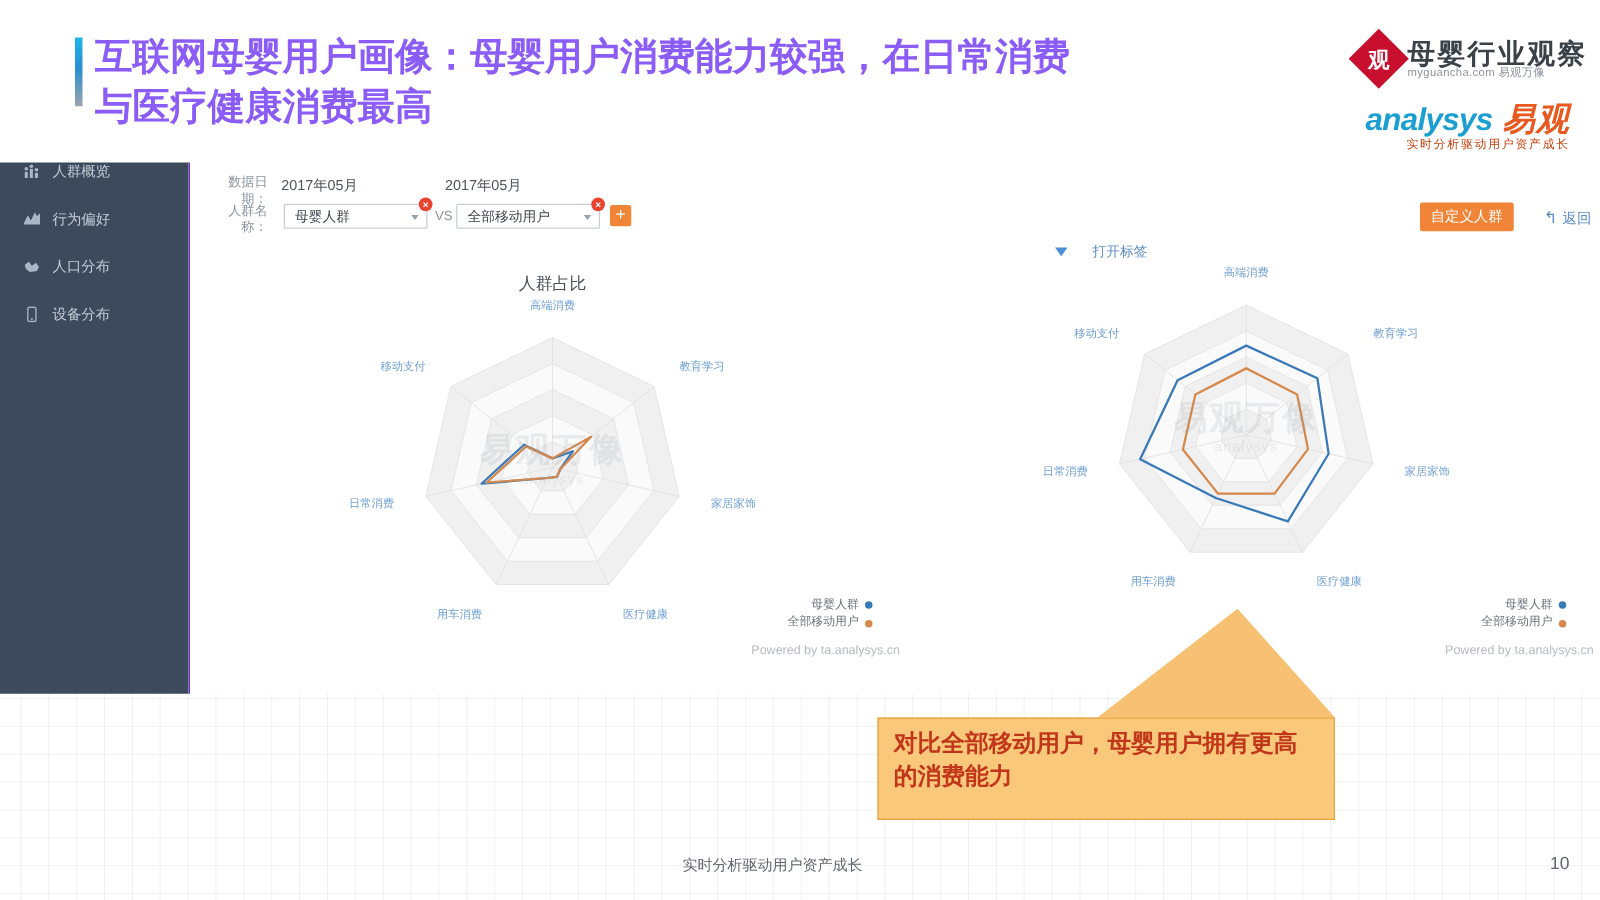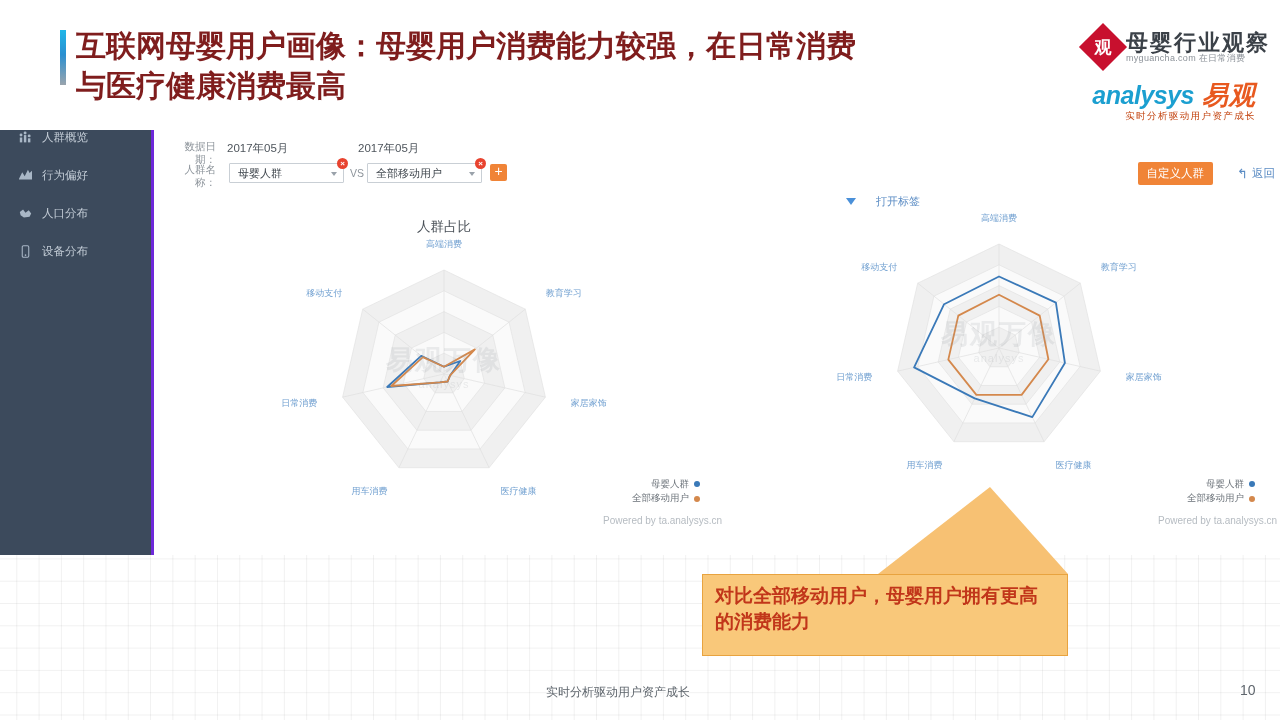--- a/index.html
+++ b/index.html
@@ -22,21 +22,21 @@
   }
 
   
   #header{ position:absolute; left:0; top:0; width:1280px; height:130px; background:#ffffff; }
   #title-accent{
     position:absolute; left:60px; top:30px; width:6px; height:55px;
     background:linear-gradient(to bottom,#1fb6e8 0%,#2a8fd0 45%,#9aa4ad 100%);
   }
   #title-text{
     position:absolute; left:76px; top:26px; width:1000px;
-    font-size:30px; font-weight:bold; color:#7f1d1d; line-height:1.32;
+    font-size:30px; font-weight:bold; color:#8b5cf6; line-height:1.32;
     letter-spacing:0px; white-space:pre-line;
   }
 
   
   #logo-guancha{ position:absolute; right:10px; top:30px; display:flex; align-items:center; gap:6px; }
   .diamond{
     width:34px;height:34px;background:#c8102e;transform:rotate(45deg);
     display:flex;align-items:center;justify-content:center;
   }
   .diamond span{ transform:rotate(-45deg); color:#fff; font-size:17px; font-weight:bold; }
@@ -69,21 +69,21 @@
     position:absolute; right:14px; top:16px;
     width:0;height:0;border-left:4px solid transparent;border-right:4px solid transparent;
     border-top:5px solid #9fb0c2;
   }
   .nav-sub{
     height:34px; display:flex; align-items:center; padding-left:48px;
     color:#ffffff; font-size:11.5px; background:#34404f;
   }
 
   
-  #content{ position:absolute; left:151px; top:0; width:1129px; height:425px; background:#fff; border-left:3px solid #6d28d9; }
+  #content{ position:absolute; left:151px; top:0; width:1129px; height:425px; background:#fff; border-left:1px solid #6d28d9; }
   #toolbar{ position:absolute; left:0; top:0; width:1129px; height:55px; }
 
   .tb-label{
     position:absolute; font-size:10.5px; color:#8d949b; line-height:1.25; width:40px; text-align:right;
   }
   .tb-date{ position:absolute; font-size:11.5px; color:#4e555c; }
 
   .sel{
     position:absolute; height:20px; border:1px solid #c9cfd5; background:#fff;
     font-size:11px; color:#3f464d; padding:0 18px 0 8px; display:flex; align-items:center;
@@ -170,21 +170,21 @@
   <div id="title-accent"></div>
   <div id="title-text">互联网母婴用户画像：母婴用户消费能力较强，在日常消费
 与医疗健康消费最高</div>
 
   <div id="logo-guancha">
     <div class="diamond">
       <span>观</span>
     </div>
     <div id="guancha-words">
       <div id="guancha-cn">母婴行业观察</div>
-      <div id="guancha-en">myguancha.com 在日常消费</div>
+      <div id="guancha-en">myguancha.com 易观万像</div>
     </div>
   </div>
 
   <div id="logo-analysys">
     <div id="analysys-row">
       <span id="analysys-en">analysys</span>
       <span id="analysys-cn">易观</span>
     </div>
     <div id="analysys-tag">实时分析驱动用户资产成长</div>
   </div>

